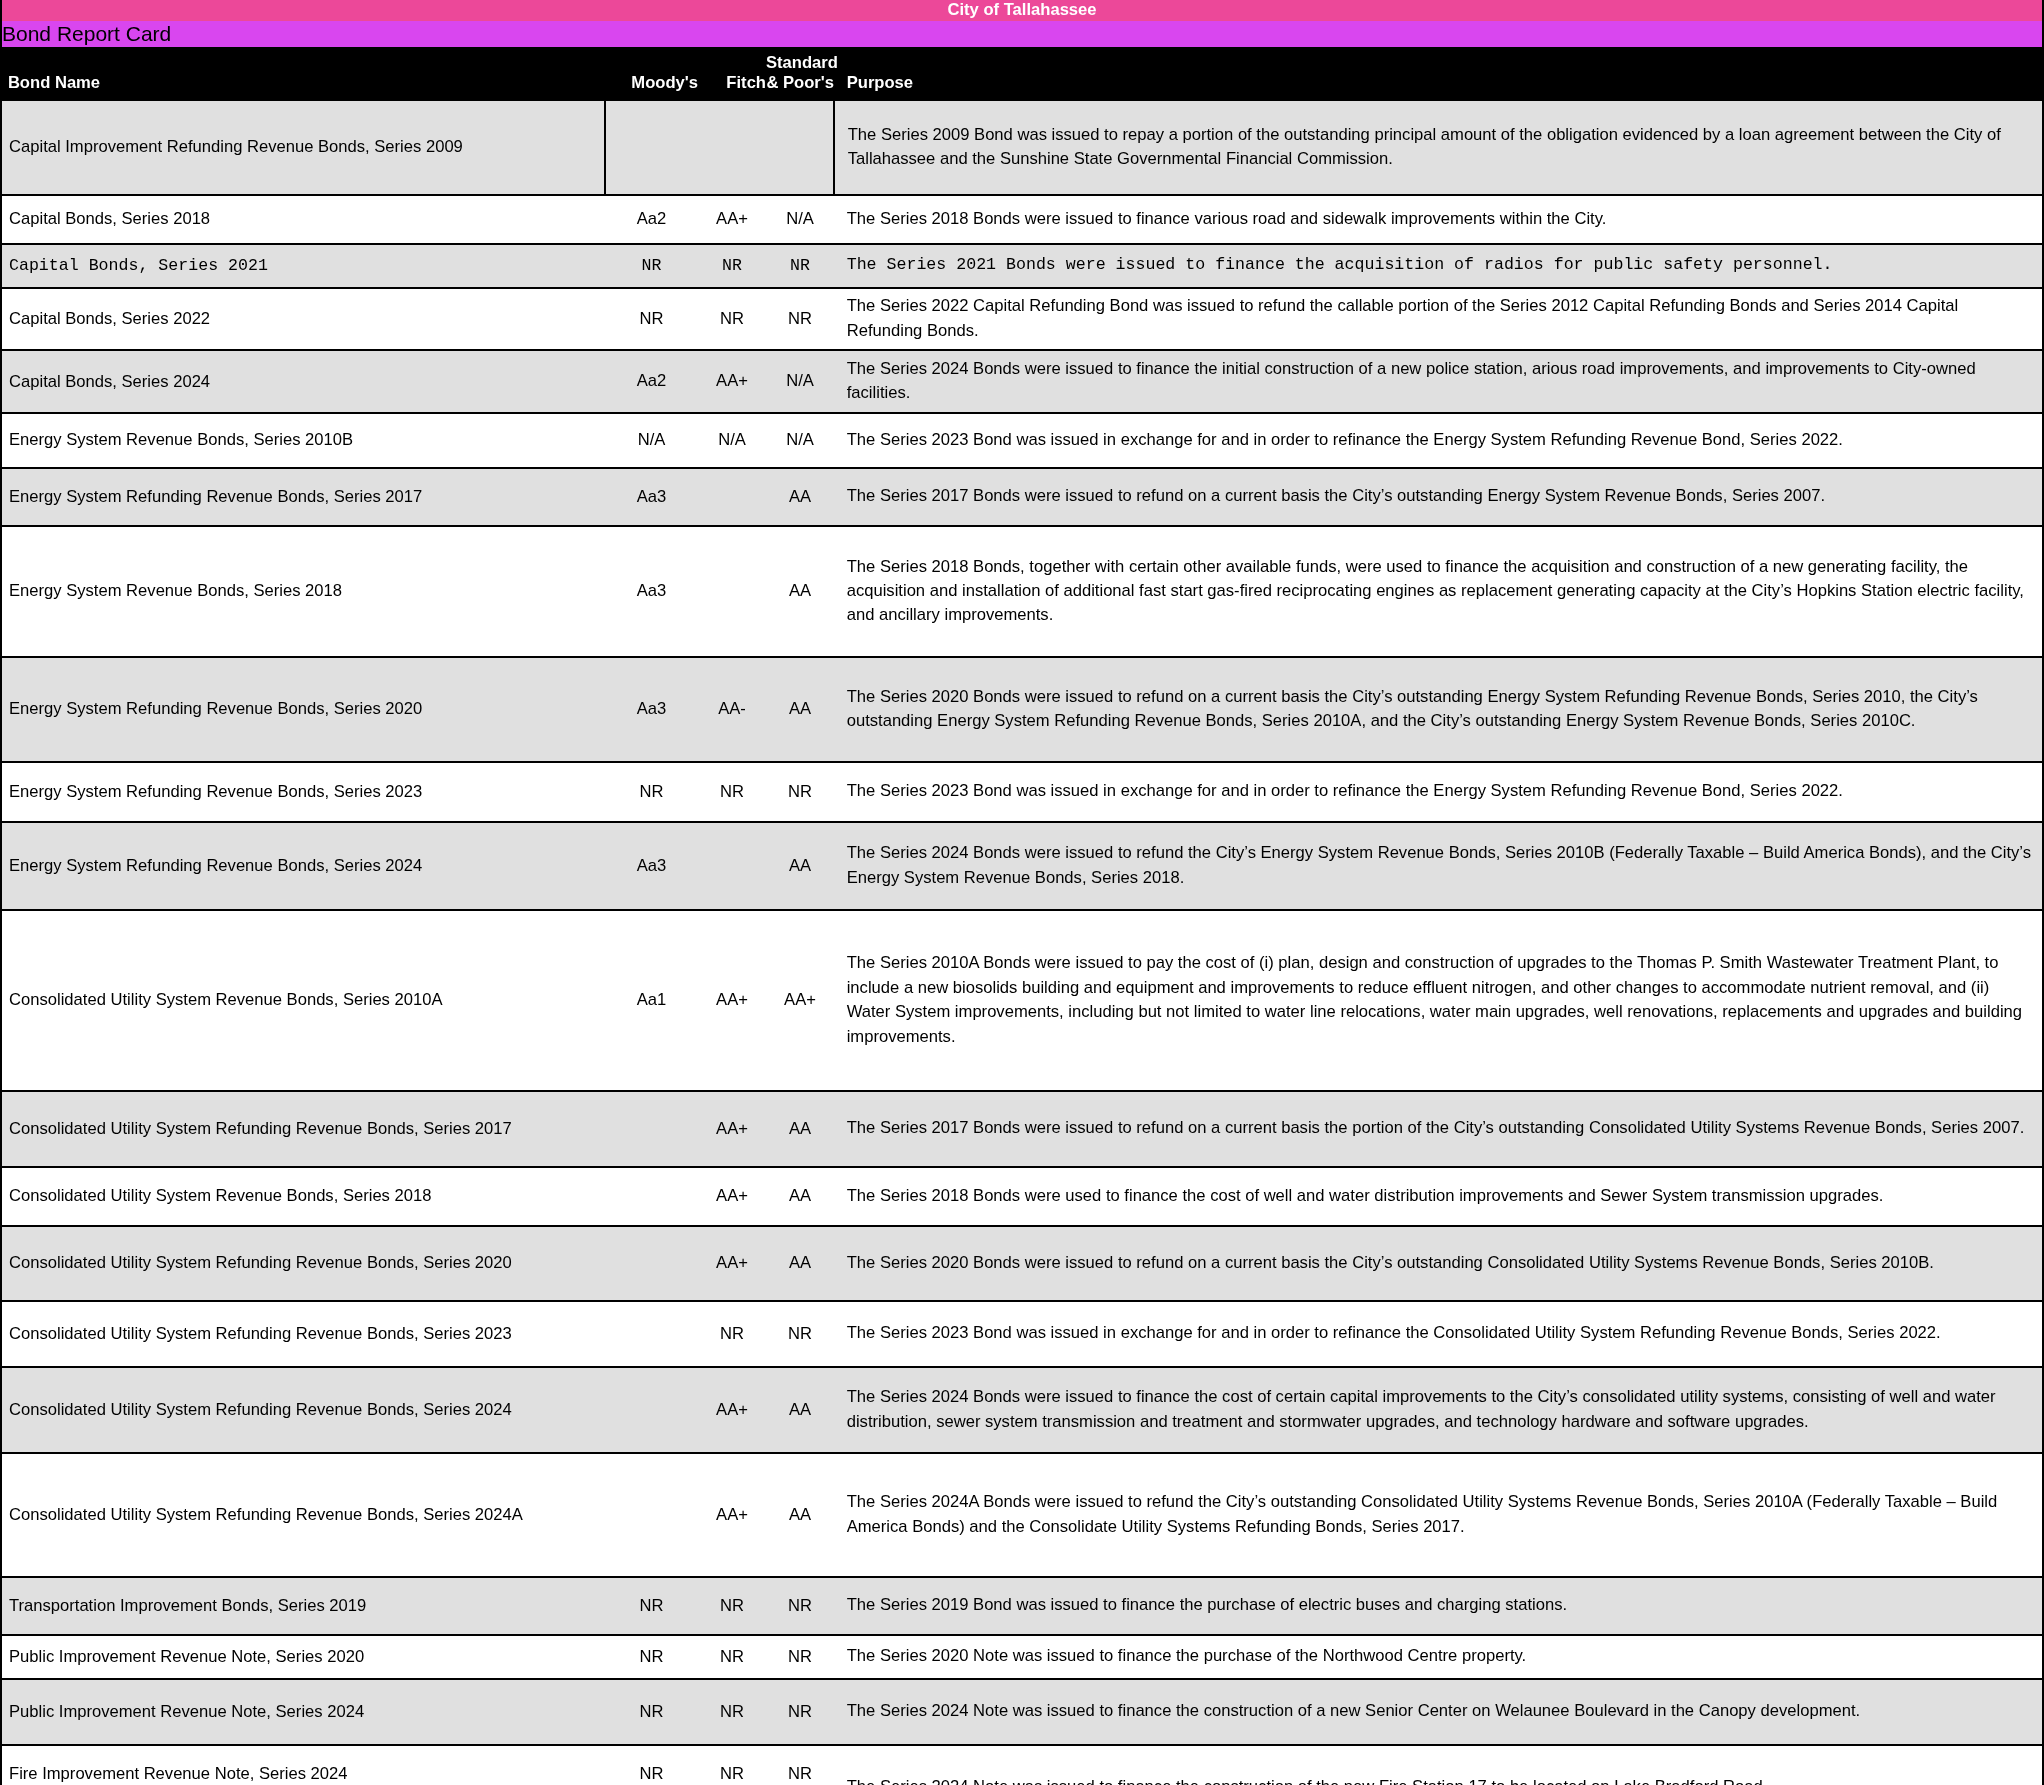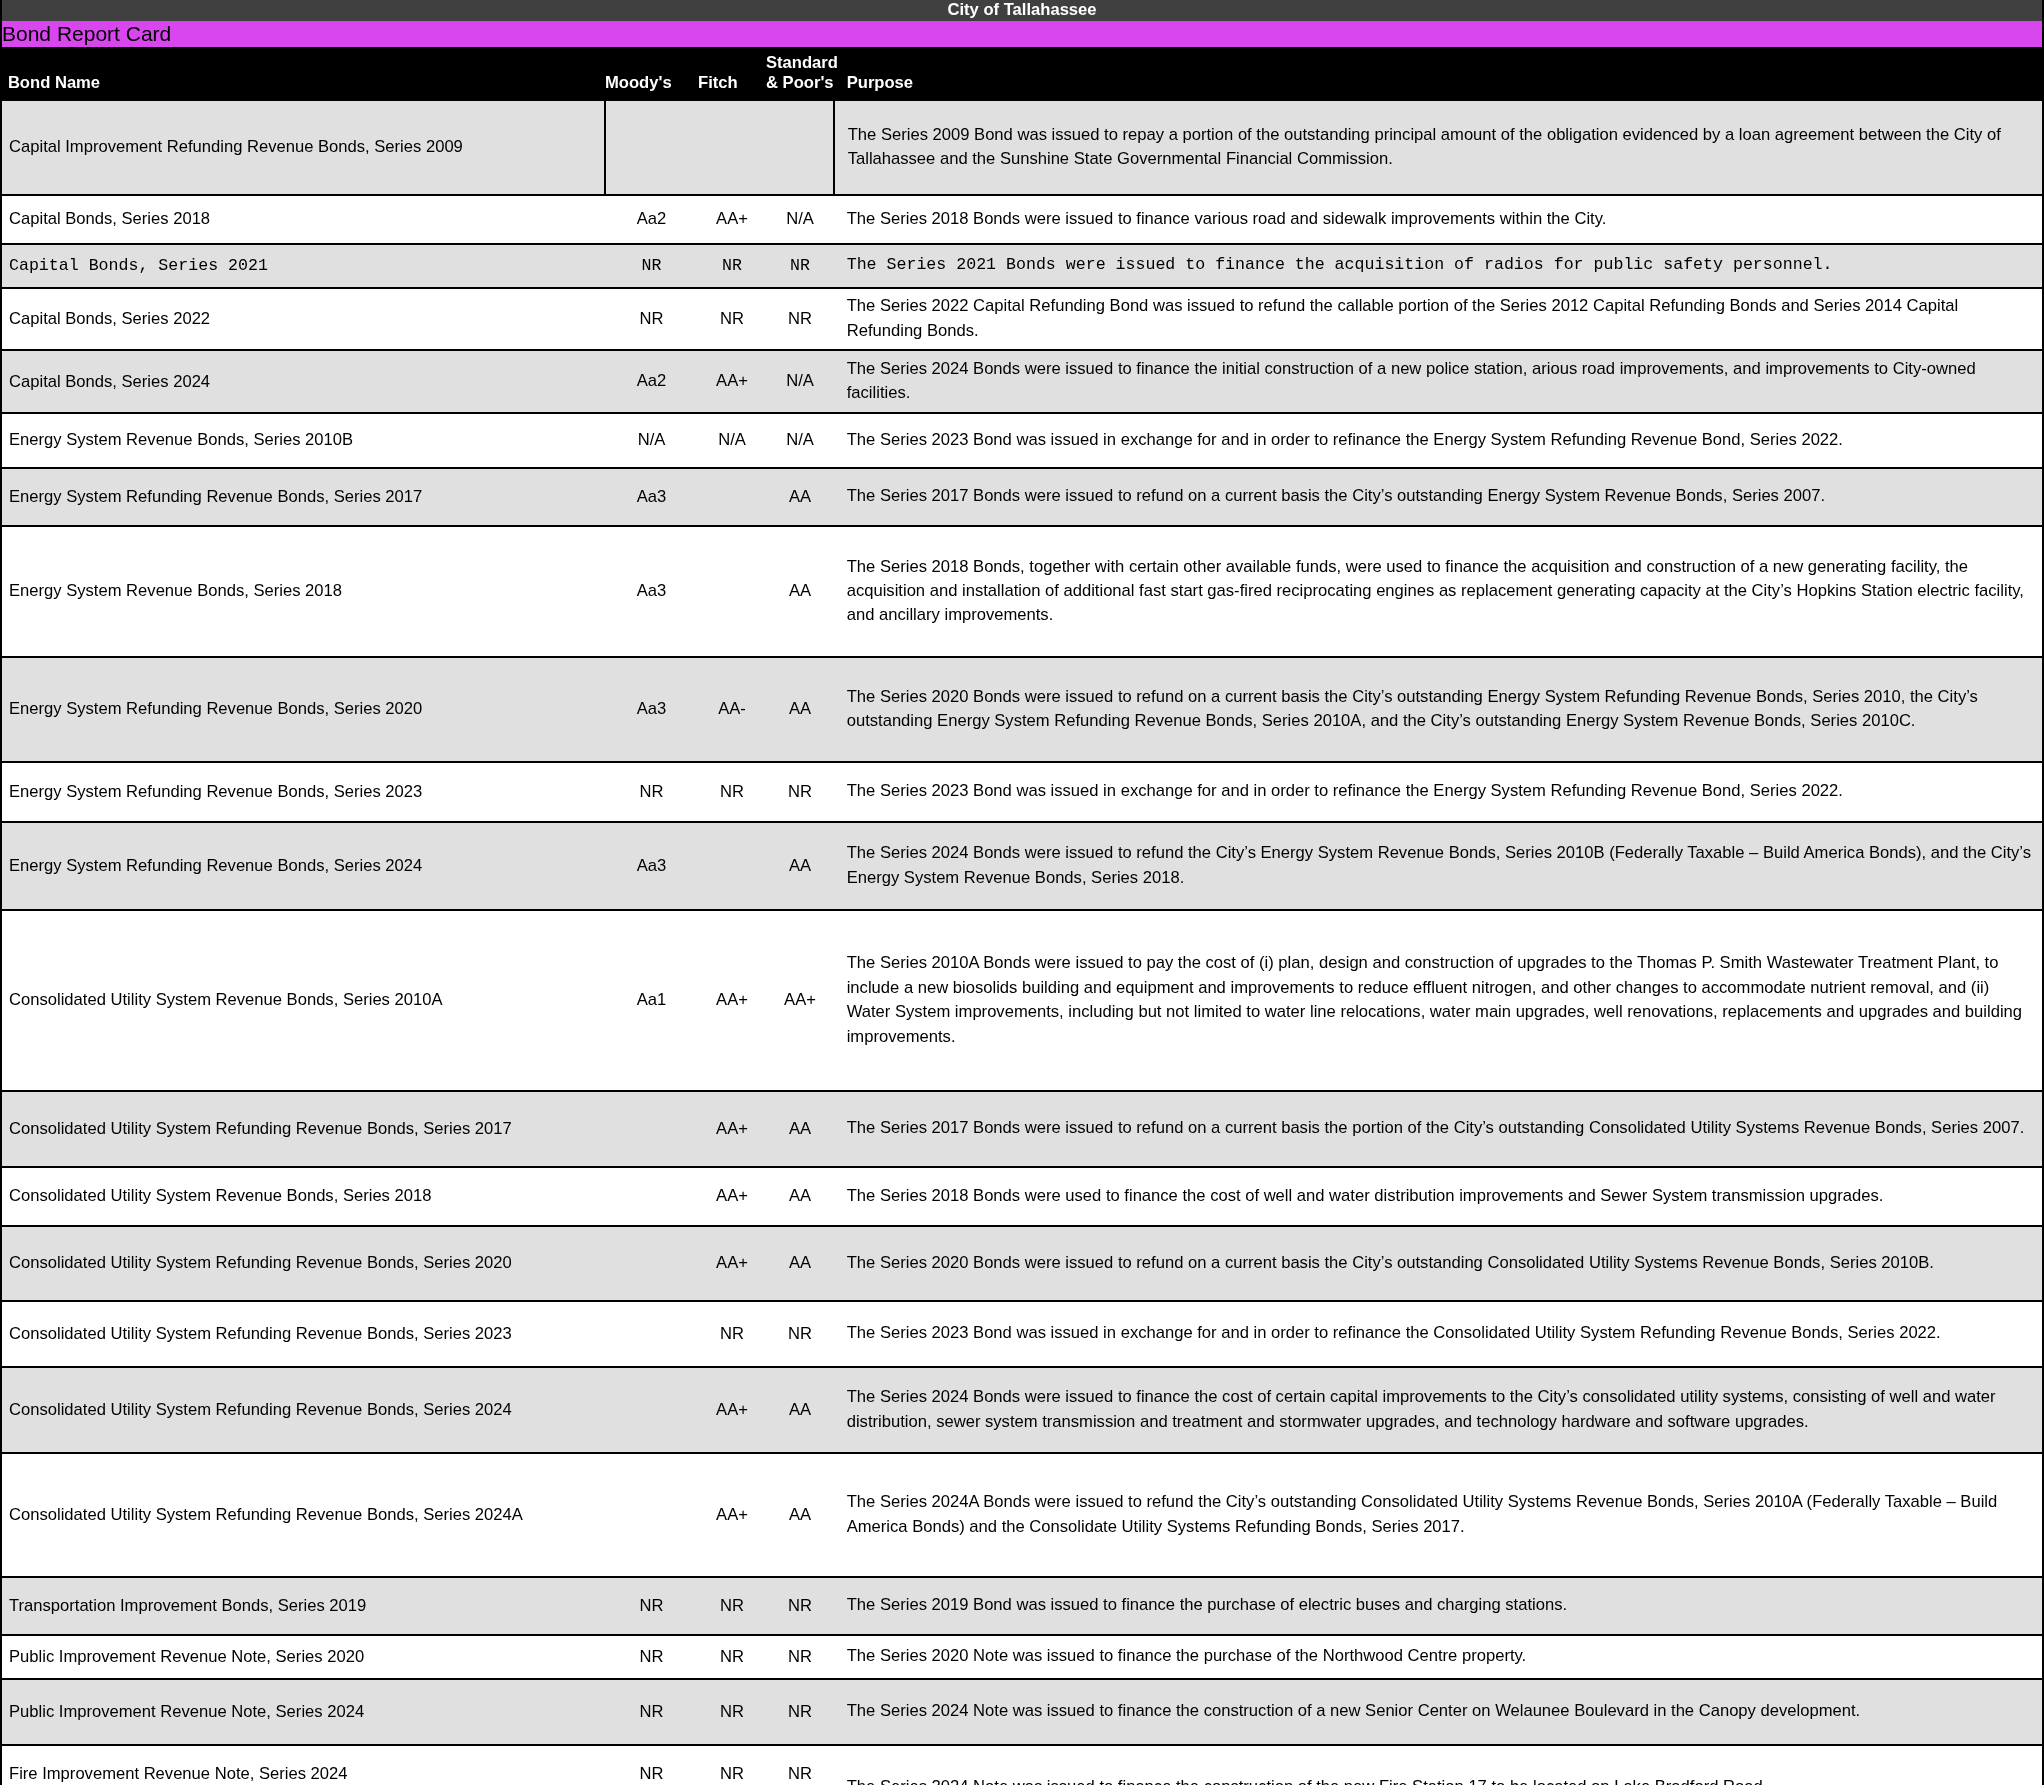--- a/index.html
+++ b/index.html
@@ -2,39 +2,39 @@
 <html><head>
 <meta charset="utf-8">
 <style>
   html,body{margin:0;padding:0;}
   body{
     width:2044px;height:1786px;background:#ffffff;overflow:hidden;
     font-family:"Liberation Sans","DejaVu Sans",sans-serif;color:#000;
   }
   .sheet{width:2044px;box-sizing:border-box;border-left:2px solid #000;border-right:2px solid #000;}
   .title-bar{
-    height:20.5px;line-height:20.5px;background:#404040;color:#fff;
+    height:20.5px;line-height:20.5px;background:#ec4899;color:#fff;
     font-weight:bold;font-size:16.6px;text-align:center;
   }
   .subtitle-bar{
     height:26px;line-height:26px;background:#d946ef;color:#000;
     font-size:21px;text-align:left;border-bottom:1px solid #000;
   }
   table{border-collapse:collapse;table-layout:fixed;width:100%;}
   col.c-name{width:603px;}
   col.c-moodys{width:93px;}
   col.c-fitch{width:68px;}
   col.c-sp{width:68px;}
   thead tr{background:#000;height:53px;}
   th{
     color:#fff;font-size:16.6px;font-weight:bold;vertical-align:bottom;
     padding:0 0 6.8px 0;line-height:20.5px;
   }
   th.h-name{text-align:left;padding-left:5.9px;}
-  th.h-rating{text-align:left;}
+  th.h-rating{text-align:right;}
   th.h-purpose{text-align:left;padding-left:12.7px;}
   th .hline{display:block;line-height:20.5px;}
   tbody tr{border-bottom:2.9px solid #000;}
   tbody tr:nth-child(odd){background:#e0e0e0;}
   tbody tr:nth-child(even){background:#ffffff;}
   td{font-size:16.6px;vertical-align:middle;}
   td.name{text-align:left;padding-left:7px;line-height:21.5px;}
   td.rating{text-align:center;}
   td.purpose{padding:5.9px 9.8px 5.9px 12.7px;line-height:24.4px;}
   td.bottom-align{vertical-align:bottom;padding-bottom:2.9px;}

